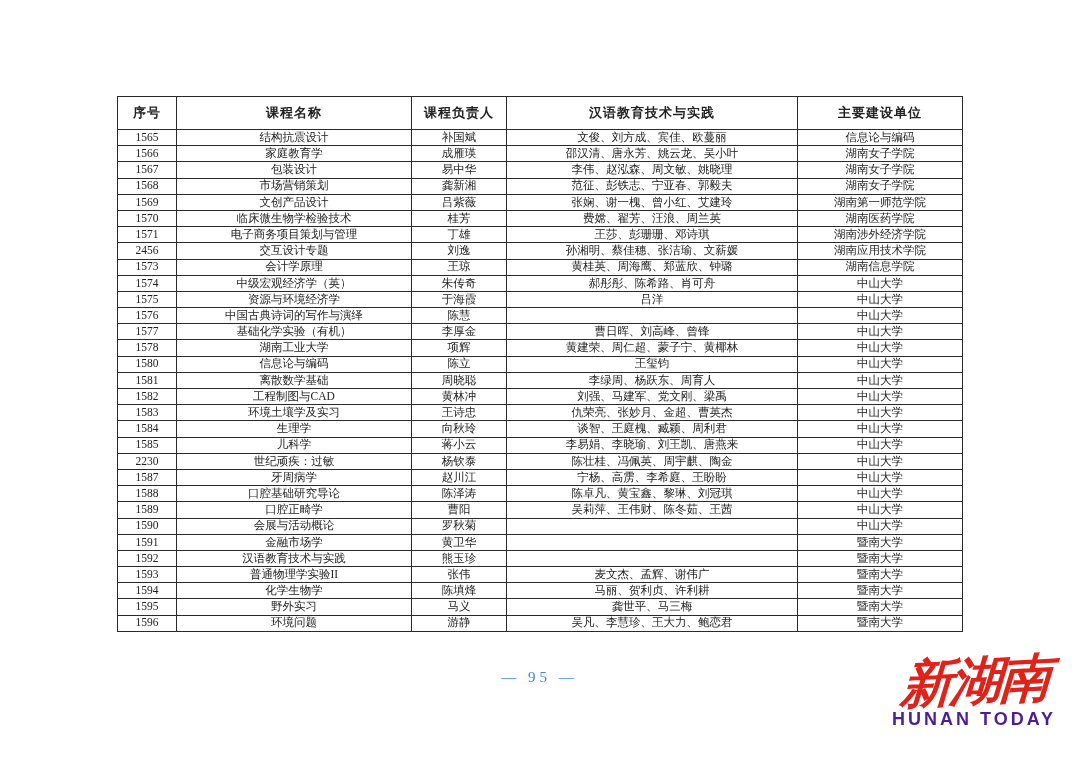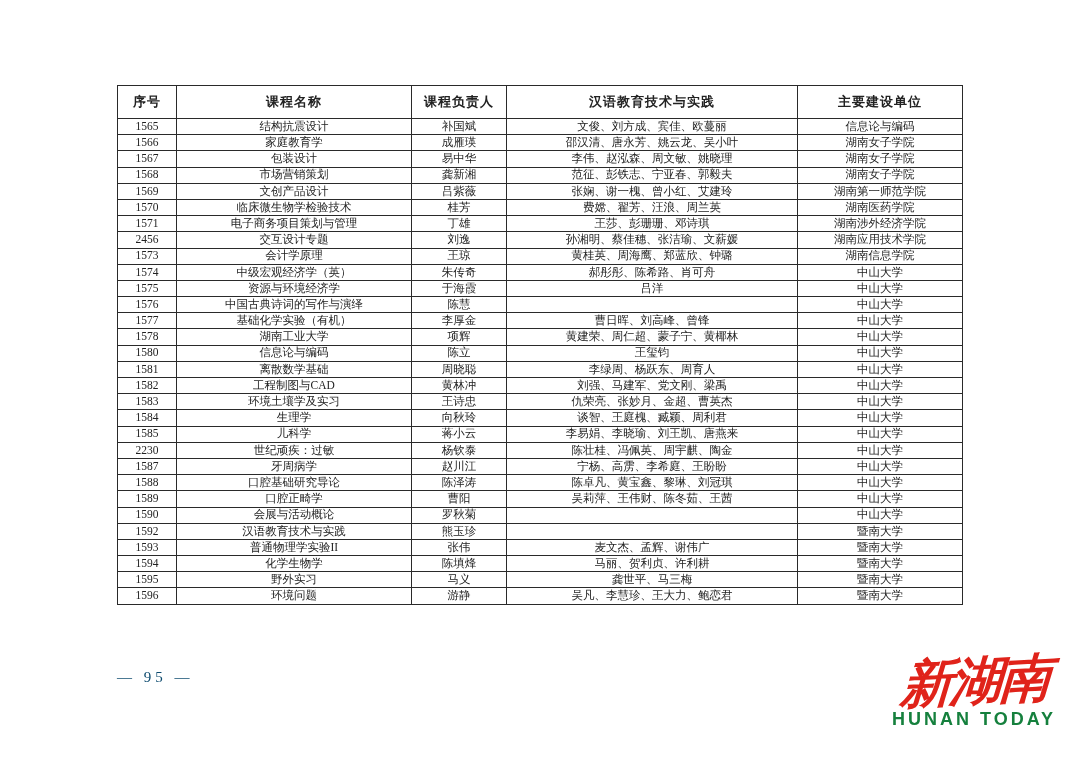--- a/index.html
+++ b/index.html
@@ -2,39 +2,39 @@
 <html><head>
 <meta charset="utf-8">
 <style>
   html,body{margin:0;padding:0;}
   body{
     width:1080px;height:763px;background:#ffffff;position:relative;
     font-family:"Liberation Serif","DejaVu Serif",serif;
     overflow:hidden;
   }
   .doc-table{
-    position:absolute;left:117px;top:85px;width:845px;
+    position:absolute;left:117px;top:96px;width:845px;
     border-collapse:collapse;table-layout:fixed;
   }
   .doc-table th,.doc-table td{
     border:1px solid #2a2a2a;
     text-align:center;vertical-align:middle;
     color:#222222;
     overflow:hidden;white-space:nowrap;
     padding:0 2px;
   }
   .doc-table thead th{
     height:32px;font-size:13px;font-weight:600;letter-spacing:1px;
   }
   .doc-table tbody td{
     height:15.2px;font-size:11.5px;line-height:1;
   }
   .page-number{
     position:absolute;left:117px;top:669px;width:845px;
-    text-align:left;font-size:15px;color:#0c4a6e;
+    text-align:center;font-size:15px;color:#3b82f6;
     letter-spacing:4px;
   }
   .logo{
     position:absolute;right:16px;top:652px;width:180px;
     text-align:center;
   }
   .logo-cn{
     font-family:"DejaVu Serif","Liberation Serif",serif;
     font-size:52px;line-height:1.1;font-weight:bold;font-style:italic;
     letter-spacing:-3px;
@@ -239,20 +239,27 @@
           <td>中山大学</td>
         </tr>
         <tr>
           <td>1590</td>
           <td>会展与活动概论</td>
           <td>罗秋菊</td>
           <td></td>
           <td>中山大学</td>
         </tr>
         <tr>
+          <td>1591</td>
+          <td>金融市场学</td>
+          <td>黄卫华</td>
+          <td></td>
+          <td>暨南大学</td>
+        </tr>
+        <tr>
           <td>1592</td>
           <td>汉语教育技术与实践</td>
           <td>熊玉珍</td>
           <td></td>
           <td>暨南大学</td>
         </tr>
         <tr>
           <td>1593</td>
           <td>普通物理学实验II</td>
           <td>张伟</td>
@@ -280,16 +287,16 @@
           <td>吴凡、李慧珍、王大力、鲍恋君</td>
           <td>暨南大学</td>
         </tr>
       </tbody>
   </table>
 
   <div class="page-number">— 95 —</div>
 
   <div class="logo">
     <div class="logo-cn" style="color: rgb(224, 35, 26);">新湖南</div>
-    <div class="logo-en" style="color: #15803d;">HUNAN TODAY</div>
+    <div class="logo-en" style="color: #4c1d95;">HUNAN TODAY</div>
   </div>
 
 </div>
 
 </body></html>

